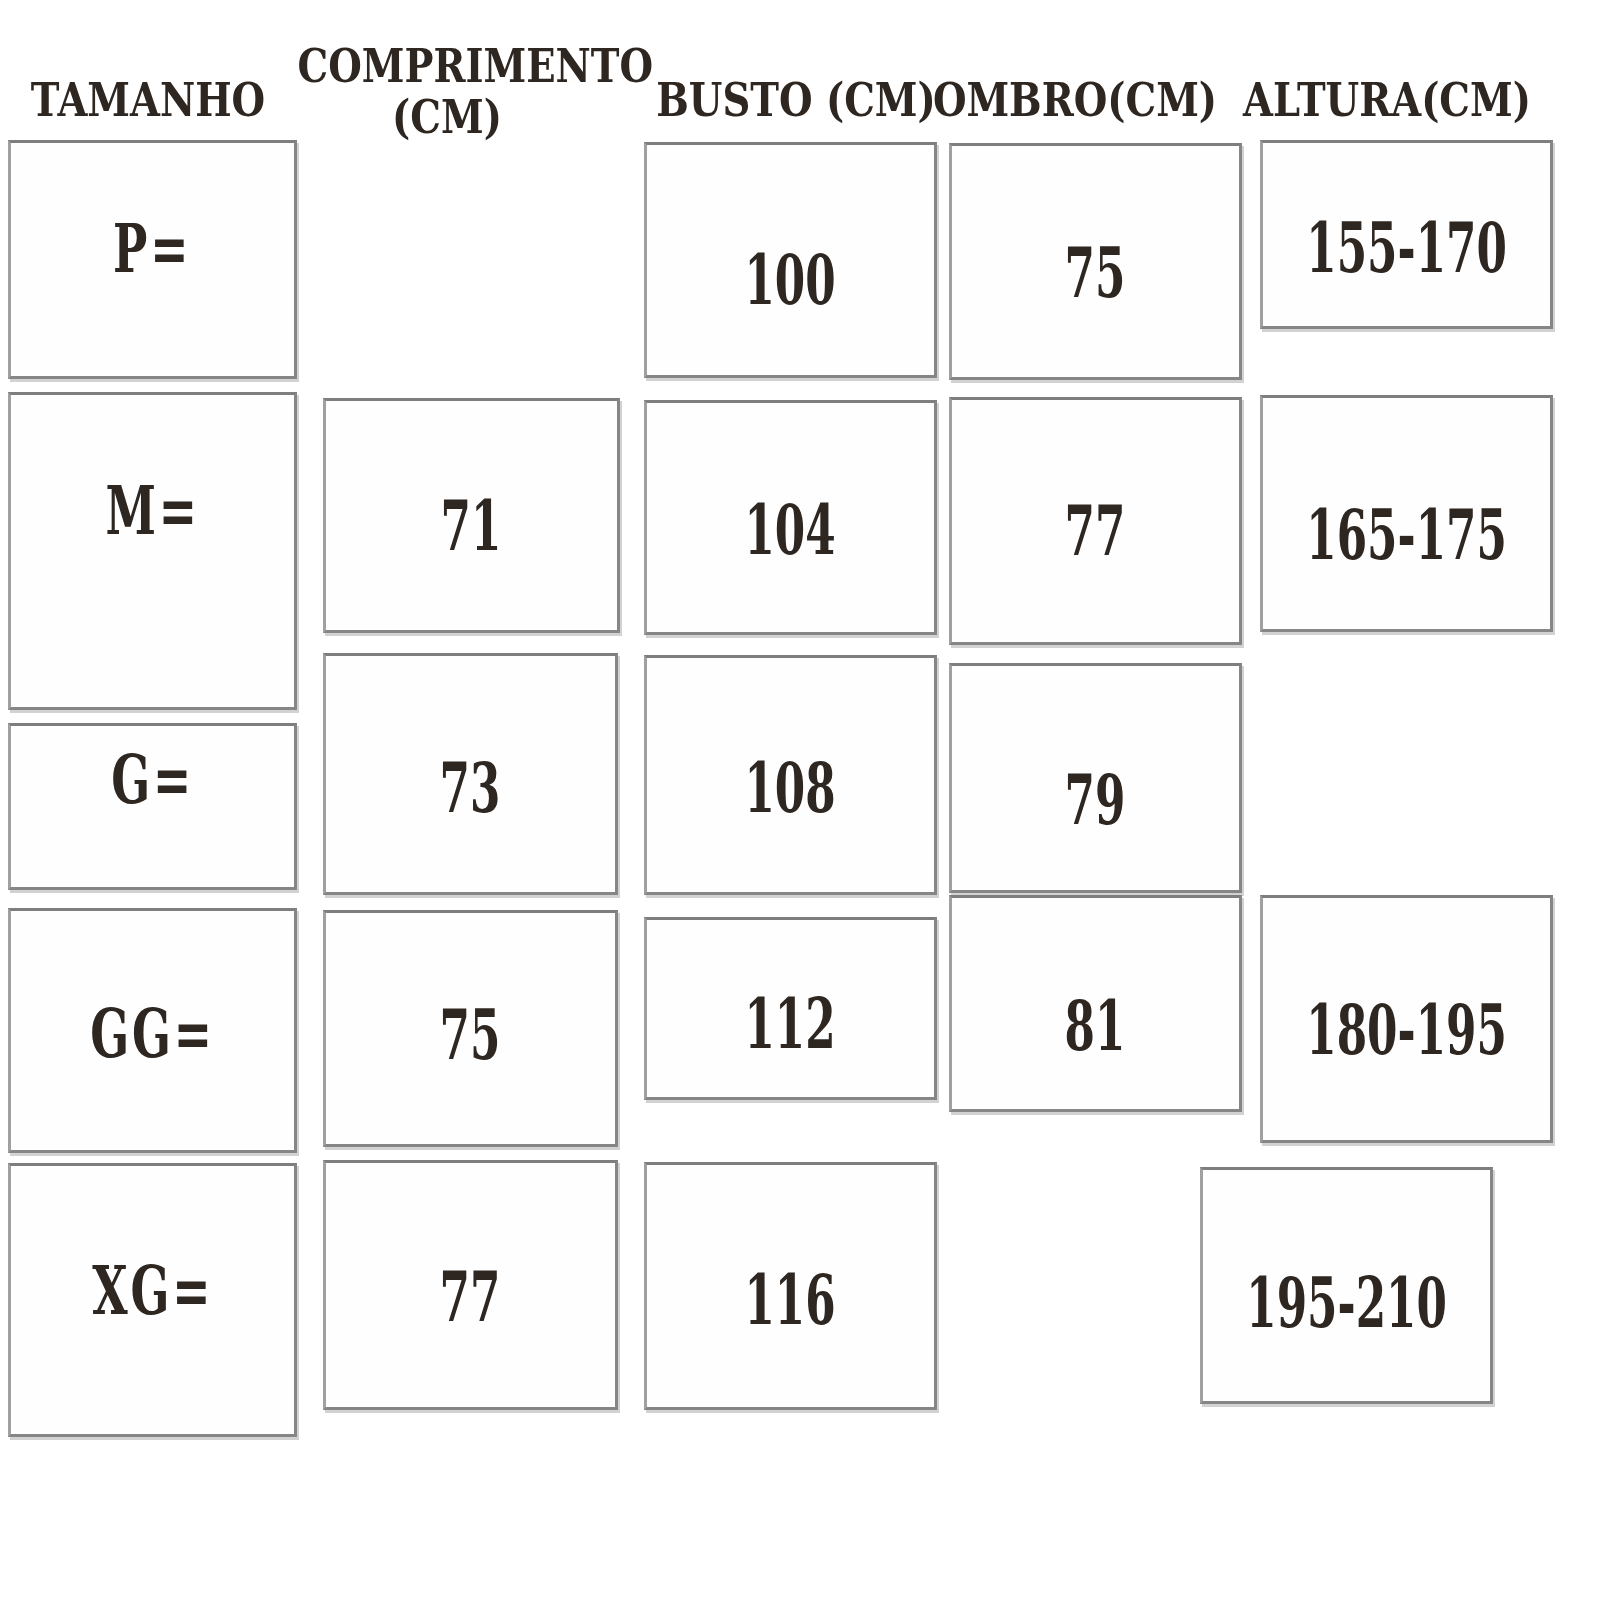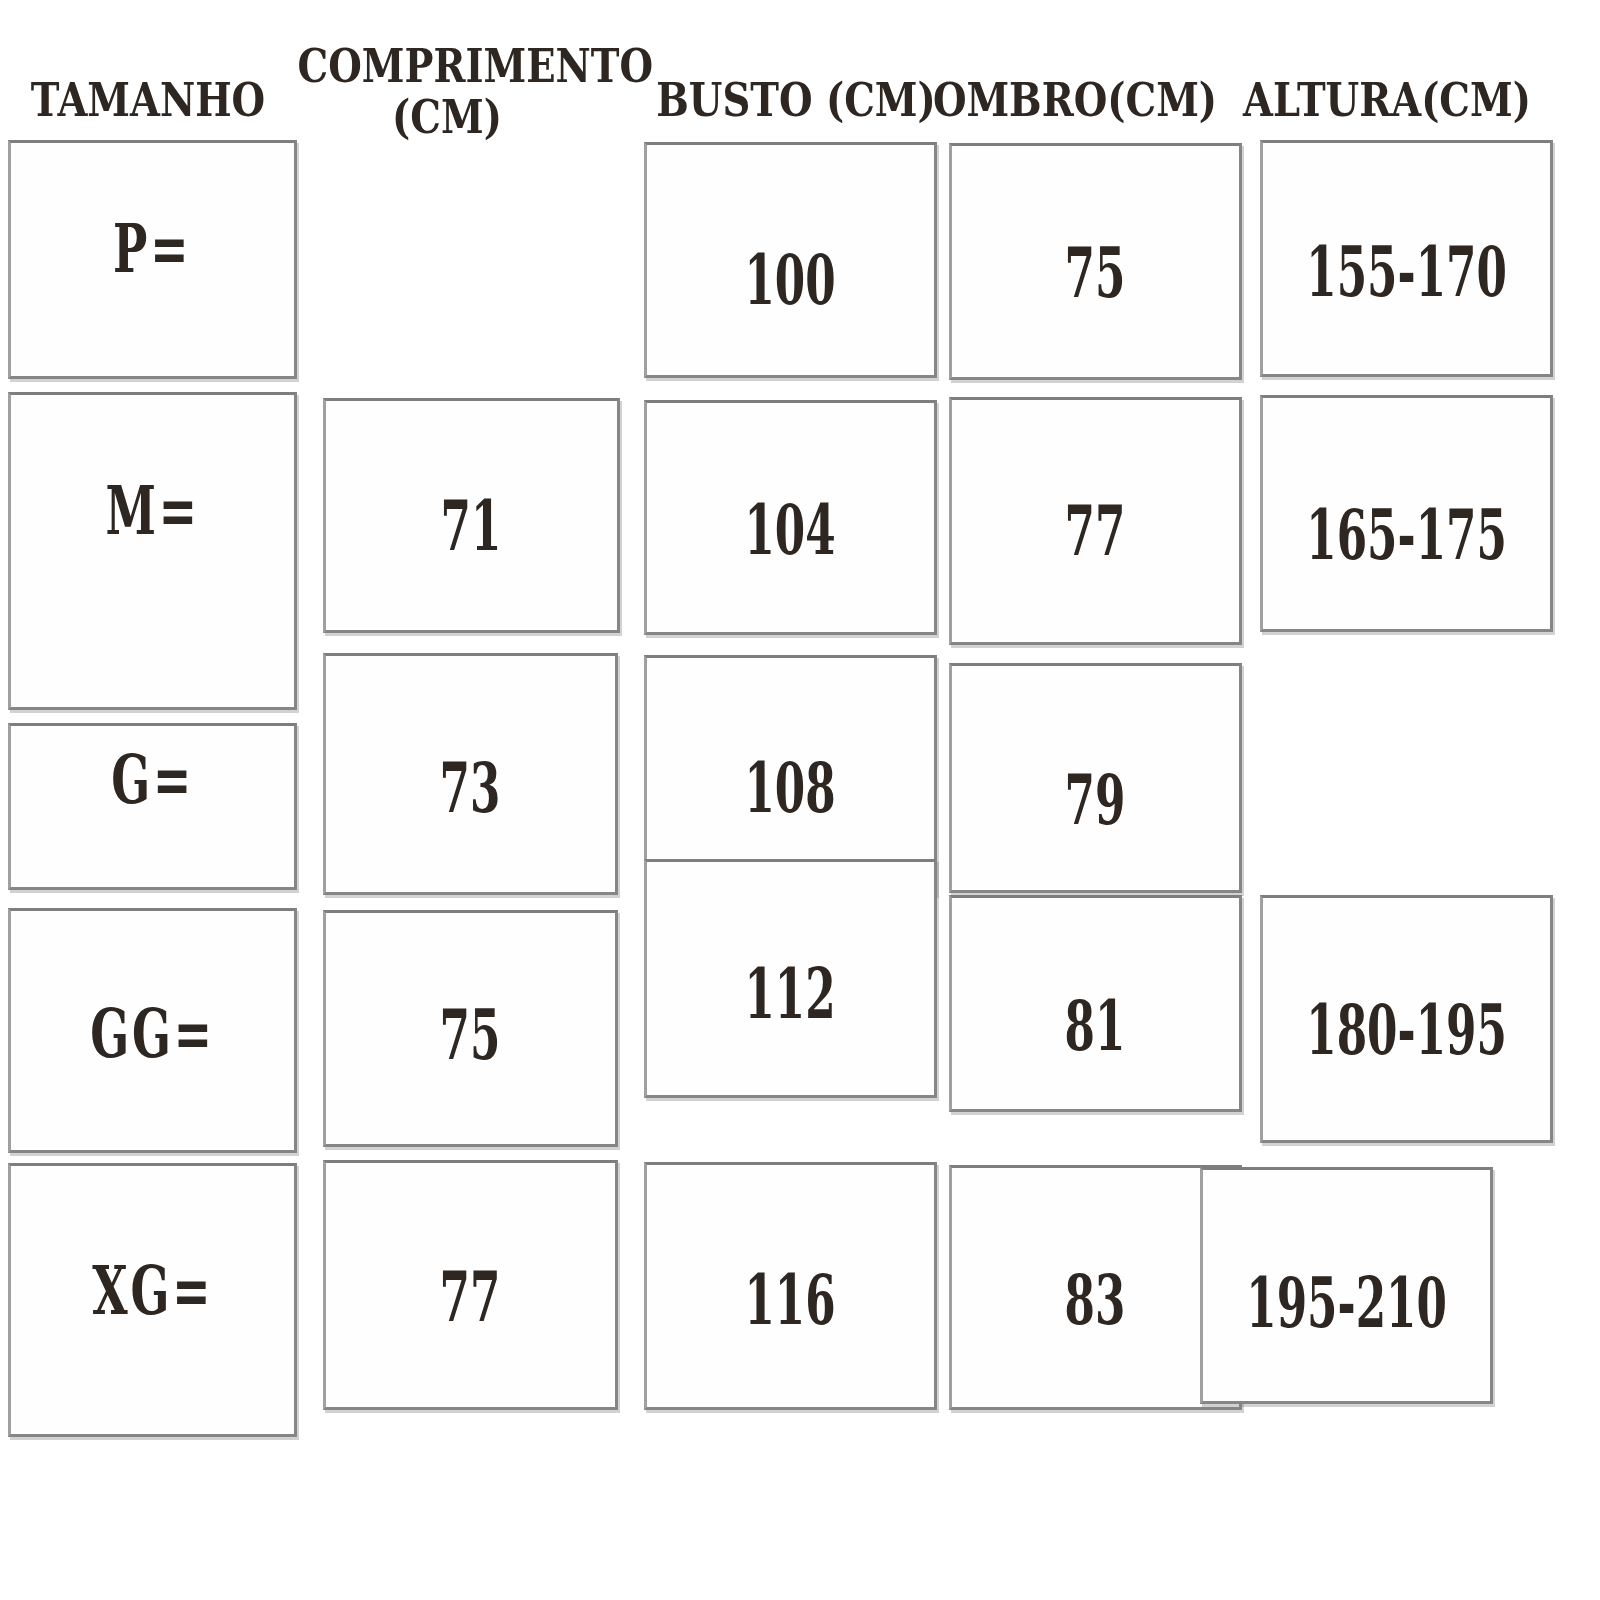--- a/index.html
+++ b/index.html
@@ -62,21 +62,21 @@
 
   <div class="cell size" style="left:8px;top:140px;width:289px;height:239px">
       <span class="txt" style="--dy:-12px">P=</span>
     </div>
   <div class="cell" style="left:644px;top:142px;width:293px;height:236px">
       <span class="txt" style="--dy:20px">100</span>
     </div>
   <div class="cell" style="left:949px;top:143px;width:293px;height:237px">
       <span class="txt" style="--dy:11px">75</span>
     </div>
-  <div class="cell" style="left:1260px;top:140px;width:293px;height:237px">
+  <div class="cell" style="left:1260px;top:140px;width:293px;height:189px">
       <span class="txt" style="--dy:13px">155-170</span>
     </div>
 
   <div class="cell size" style="left:8px;top:392px;width:289px;height:318px">
       <span class="txt" style="--dy:-41px">M=</span>
     </div>
   <div class="cell" style="left:323px;top:398px;width:297px;height:235px">
       <span class="txt" style="--dy:10px">71</span>
     </div>
   <div class="cell" style="left:644px;top:400px;width:293px;height:235px">
@@ -101,39 +101,36 @@
   <div class="cell" style="left:949px;top:663px;width:293px;height:230px">
       <span class="txt" style="--dy:22px">79</span>
     </div>
 
   <div class="cell size" style="left:8px;top:908px;width:289px;height:245px">
       <span class="txt" style="--dy:2px">GG=</span>
     </div>
   <div class="cell" style="left:323px;top:910px;width:295px;height:237px">
       <span class="txt" style="--dy:6px">75</span>
     </div>
-  <div class="cell" style="left:644px;top:859px;width:293px;height:239px">
+  <div class="cell" style="left:644px;top:917px;width:293px;height:183px">
       <span class="txt" style="--dy:15px">112</span>
     </div>
   <div class="cell" style="left:949px;top:895px;width:293px;height:217px">
       <span class="txt" style="--dy:22px">81</span>
     </div>
   <div class="cell" style="left:1260px;top:895px;width:293px;height:248px">
       <span class="txt" style="--dy:11px">180-195</span>
     </div>
 
   <div class="cell size" style="left:8px;top:1163px;width:289px;height:274px">
       <span class="txt" style="--dy:-10px">XG=</span>
     </div>
   <div class="cell" style="left:323px;top:1160px;width:295px;height:250px">
       <span class="txt" style="--dy:12px">77</span>
     </div>
   <div class="cell" style="left:644px;top:1162px;width:293px;height:248px">
       <span class="txt" style="--dy:14px">116</span>
     </div>
-  <div class="cell" style="left:949px;top:1165px;width:293px;height:245px">
-      <span class="txt" style="--dy:12px">83</span>
-    </div>
   <div class="cell" style="left:1200px;top:1167px;width:293px;height:237px">
       <span class="txt" style="--dy:17px">195-210</span>
     </div>
 
 </div>
 
 </body></html>

